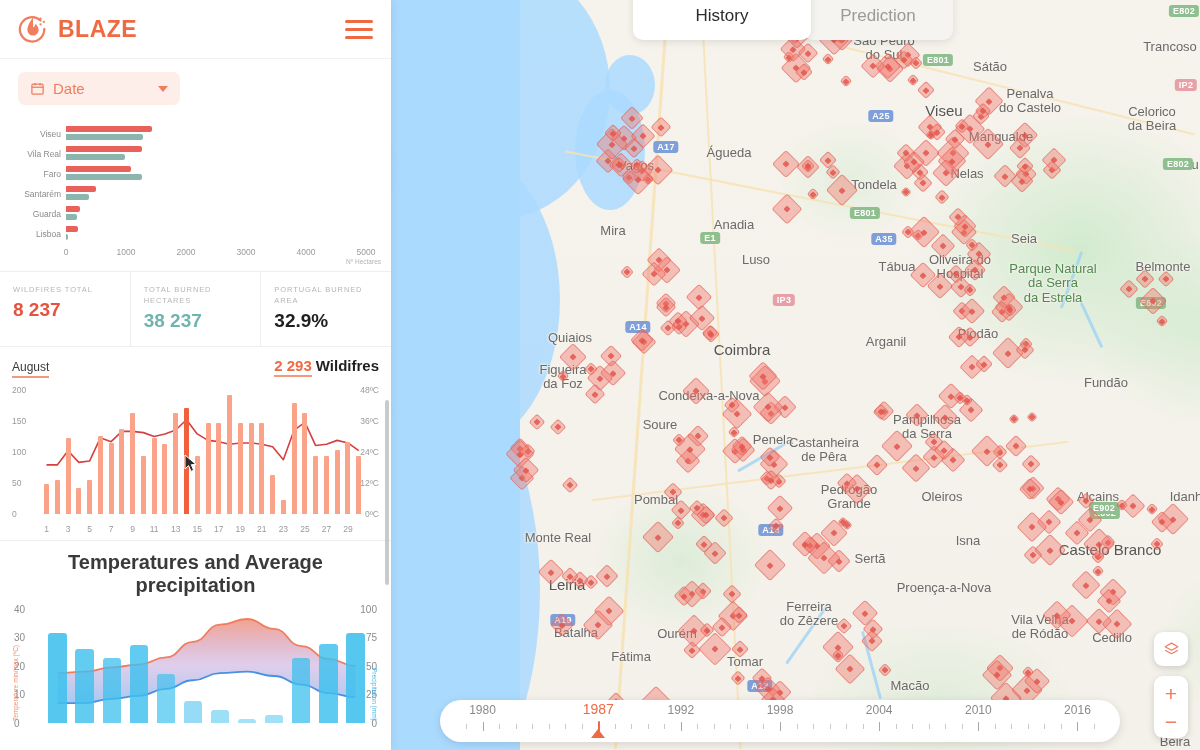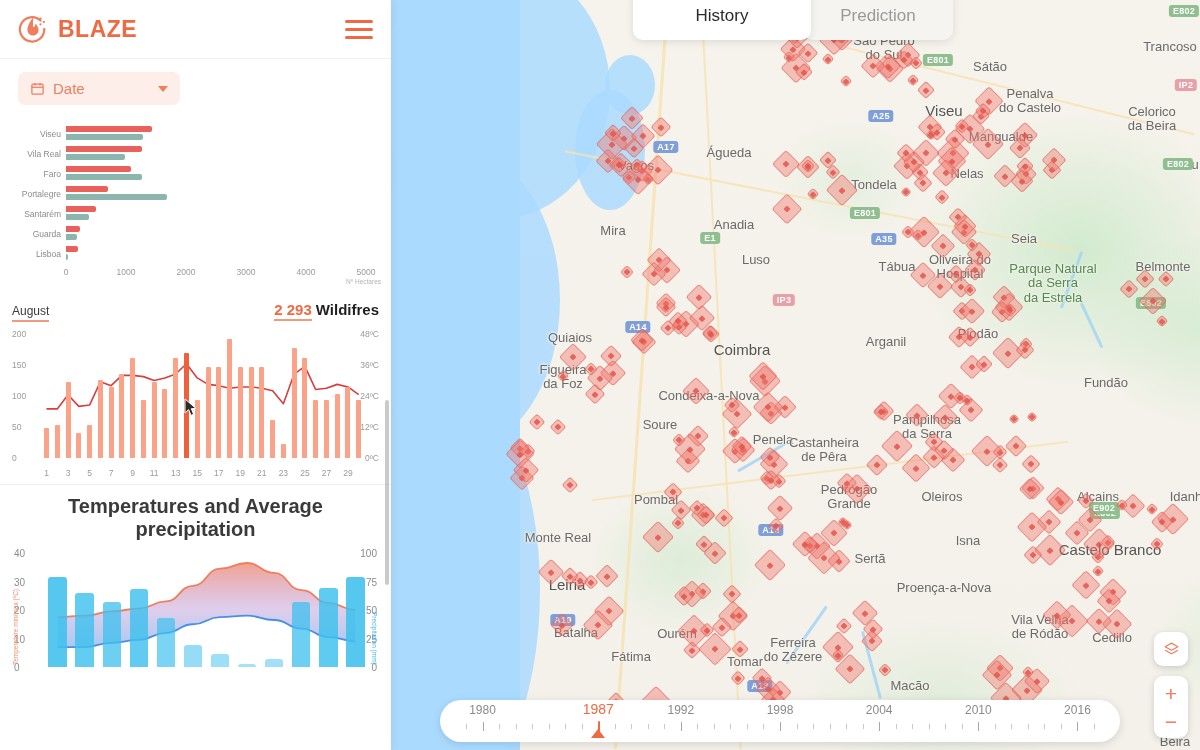--- a/index.html
+++ b/index.html
@@ -257,21 +257,21 @@
         <div class="map-label" style="left: 459px; top: 497px;">Pedrógão<br>Grande</div>
         <div class="map-label" style="left: 552px; top: 497px;">Oleiros</div>
         <div class="map-label" style="left: 708px; top: 497px;">Alcains</div>
         <div class="map-label" style="left: 796px; top: 497px;">Idanh</div>
         <div class="map-label" style="left: 168px; top: 538px;">Monte Real</div>
         <div class="map-label" style="left: 578px; top: 541px;">Isna</div>
         <div class="map-label big" style="left: 720px; top: 550px;">Castelo Branco</div>
         <div class="map-label" style="left: 480px; top: 559px;">Sertã</div>
         <div class="map-label big" style="left: 177px; top: 585px;">Leiria</div>
         <div class="map-label" style="left: 554px; top: 588px;">Proença-a-Nova</div>
-        <div class="map-label" style="left: 403px; top: 614px; margin-top: 36px;">Ferreira<br>do Zêzere</div>
+        <div class="map-label" style="left: 419px; top: 614px;">Ferreira<br>do Zêzere</div>
         <div class="map-label" style="left: 186px; top: 633px;">Batalha</div>
         <div class="map-label" style="left: 287px; top: 634px;">Ourém</div>
         <div class="map-label" style="left: 650px; top: 627px;">Vila Velha<br>de Ródão</div>
         <div class="map-label" style="left: 722px; top: 638px;">Cedillo</div>
         <div class="map-label" style="left: 241px; top: 657px;">Fátima</div>
         <div class="map-label" style="left: 355px; top: 662px;">Tomar</div>
         <div class="map-label" style="left: 520px; top: 686px;">Macão</div>
         <div class="map-label" style="left: 195px; top: 738px;">Candeeiros</div>
         <div class="map-label" style="left: 425px; top: 736px;">Abrantes</div>
         <div class="map-label" style="left: 530px; top: 737px;">Gavião</div>
@@ -1266,27 +1266,20 @@
               </div>
             </div>
             <div class="rrow">
               <div class="rlabel">Faro</div>
               <div class="rbars">
                 <div class="rbar a" style="width: 64.8px;"></div>
                 <div class="rbar b" style="width: 75.6px;"></div>
               </div>
             </div>
             <div class="rrow">
-              <div class="rlabel">Portalegre</div>
-              <div class="rbars">
-                <div class="rbar a" style="width: 42px;"></div>
-                <div class="rbar b" style="width: 100.8px;"></div>
-              </div>
-            </div>
-            <div class="rrow">
               <div class="rlabel">Santarém</div>
               <div class="rbars">
                 <div class="rbar a" style="width: 30px;"></div>
                 <div class="rbar b" style="width: 23.4px;"></div>
               </div>
             </div>
             <div class="rrow">
               <div class="rlabel">Guarda</div>
               <div class="rbars">
                 <div class="rbar a" style="width: 13.8px;"></div>
@@ -1307,20 +1300,34 @@
               <div class="rtick" style="left: 60px;">1000</div>
               <div class="rtick" style="left: 120px;">2000</div>
               <div class="rtick" style="left: 180px;">3000</div>
               <div class="rtick" style="left: 240px;">4000</div>
               <div class="rtick" style="left: 300px;">5000</div>
             </div>
           <div class="runit">Nº Hectares</div>
         </div>
       </div>
 
+      <div class="kpis">
+        <div class="kpi">
+          <div class="t">WILDFIRES TOTAL</div>
+          <div class="v orange">8 237</div>
+        </div>
+        <div class="kpi">
+          <div class="t">TOTAL BURNED HECTARES</div>
+          <div class="v teal">38 237</div>
+        </div>
+        <div class="kpi">
+          <div class="t">PORTUGAL BURNED AREA</div>
+          <div class="v dark">32.9%</div>
+        </div>
+      </div>
 
       <div class="monthsec">
         <div class="monthhead">
           <div class="monthname">August</div>
           <div class="monthright">
             <span class="num">2 293</span><span>Wildifres</span>
           </div>
         </div>
 
         <div class="mchart">

